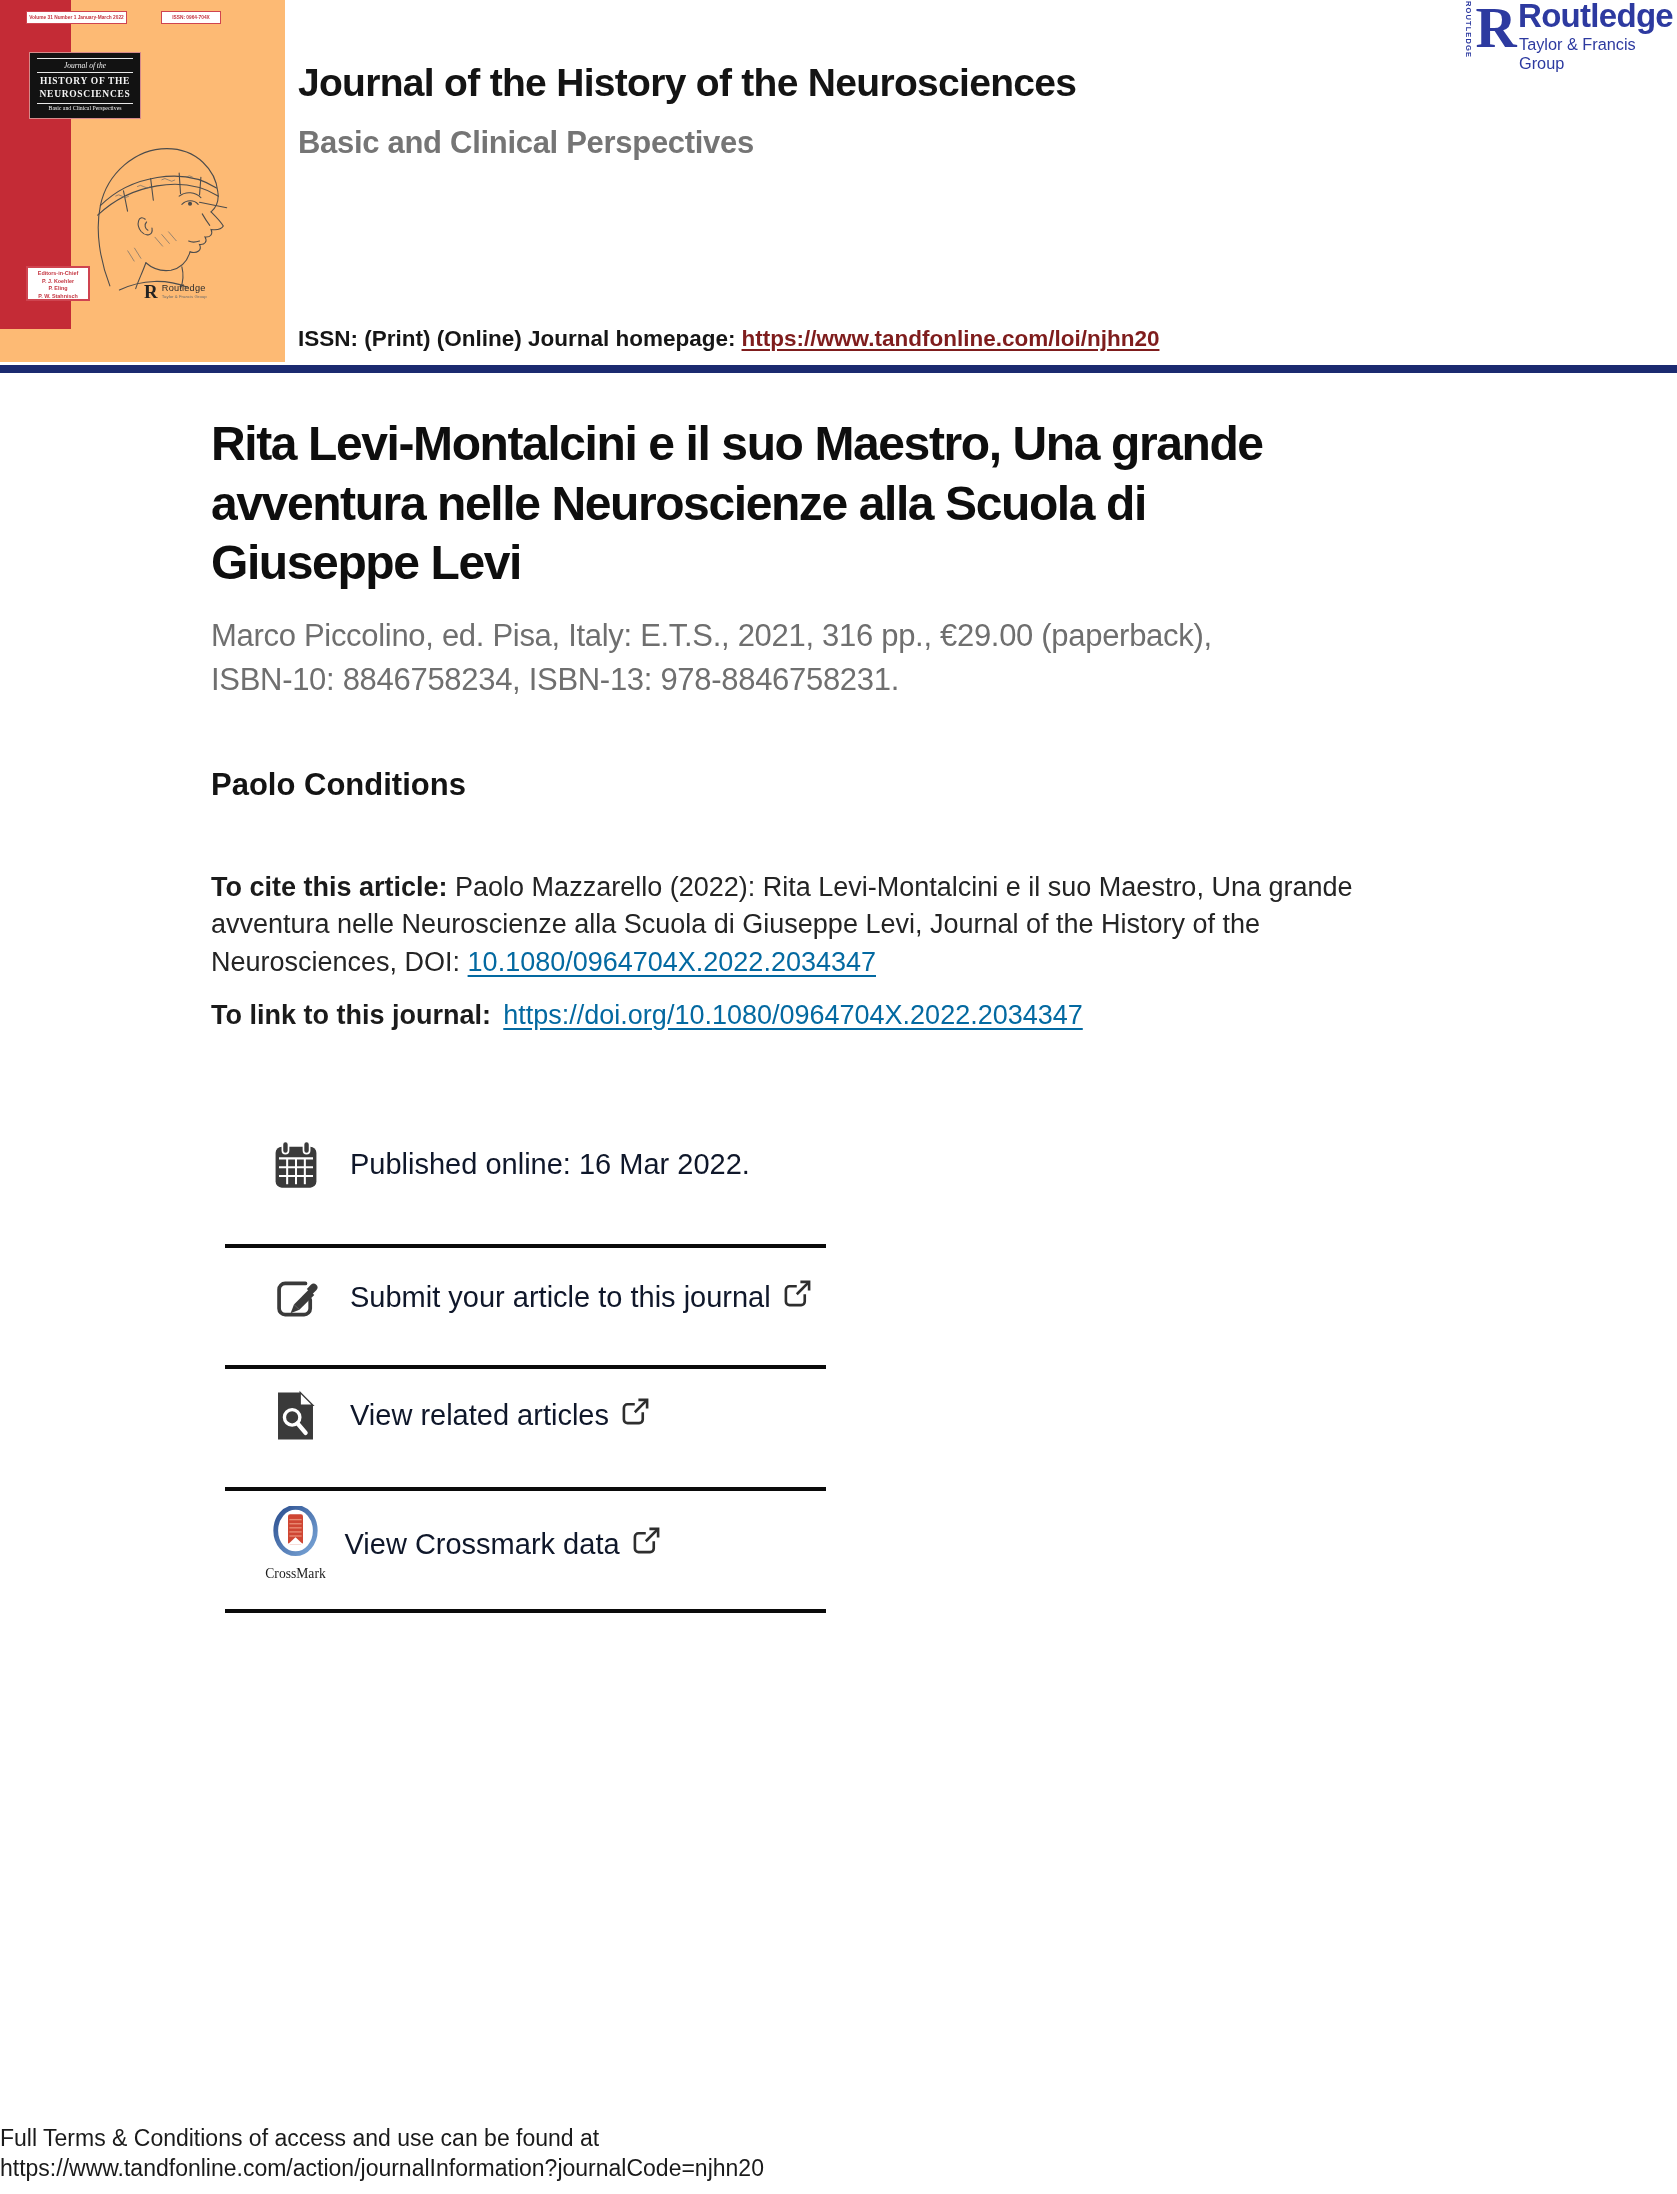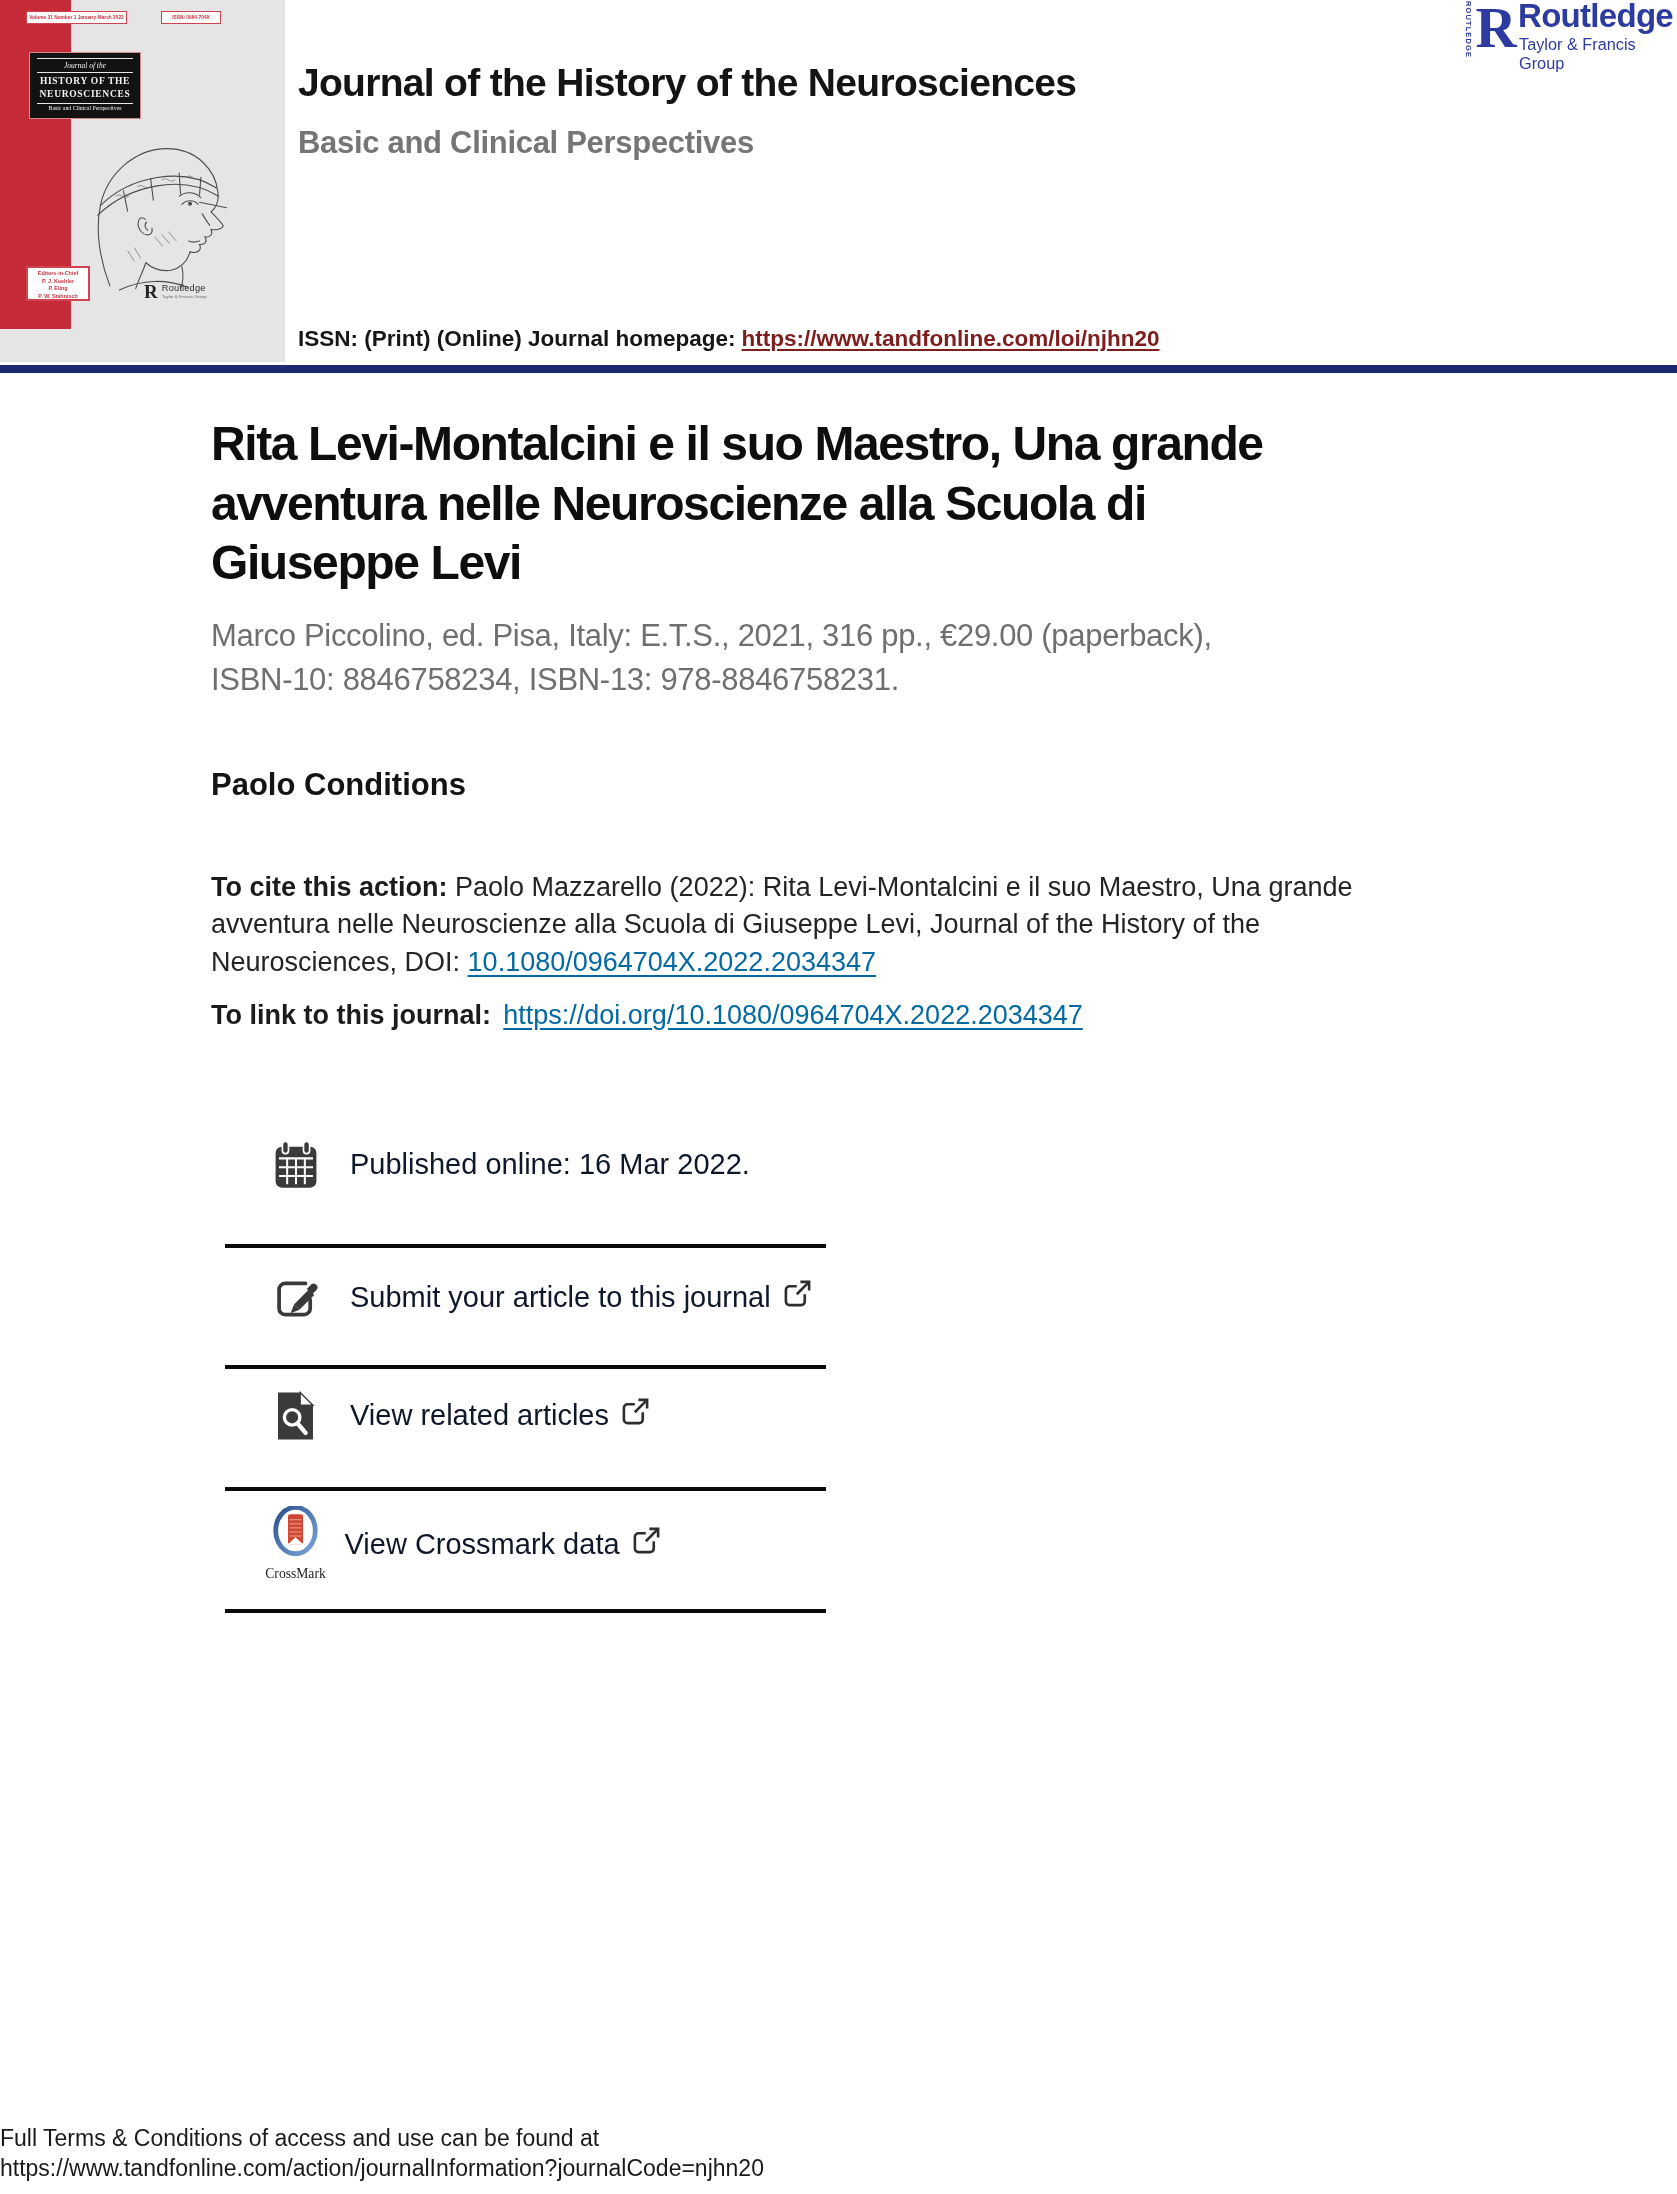--- a/index.html
+++ b/index.html
@@ -1,21 +1,21 @@
 <!DOCTYPE html>
 <html style="font-size:11px"><head>
 <meta charset="utf-8">
 <style>
   * { margin:0; padding:0; box-sizing:border-box; }
   html,body { background:#ffffff; }
   body { font-family:"Liberation Sans","DejaVu Sans",sans-serif; }
   .page { position:relative; width:1677px; height:2194px; background:#ffffff; overflow:hidden; }
 
   
-  .cover { position:absolute; left:0; top:0; width:285px; height:362px; background:#e5e5e5; }
+  .cover { position:absolute; left:0; top:0; width:285px; height:362px; background:#fdba74; }
   .cover-stripe { position:absolute; left:0; top:0; width:71px; height:329px; background:#c42b36; }
   .cover-minibox { position:absolute; border:1.4px solid #cf4450; background:#fff; color:#c43540;
                    display:flex; align-items:center; justify-content:center; text-align:center;
                    font-size:4.8px; line-height:5.4px; font-weight:bold; overflow:hidden; }
   .box-vol  { left:26px; top:11px; width:101px; height:13px; }
   .box-issn { left:161px; top:11px; width:60px; height:13px; }
   .masthead { position:absolute; left:29px; top:52px; width:112px; height:67px; background:#121212;
               border:1.4px solid #d58a8a; color:#f4f4f4; text-align:center;
               font-family:"Liberation Serif","DejaVu Serif",serif; padding-top:3.4px; }
   .masthead .rule { height:0.7px; background:#e8e8e8; margin:2px 6.8px; }
@@ -164,21 +164,21 @@
   </div>
   <div class="navy-bar"></div>
 
   <div class="article-title">Rita Levi-Montalcini e il suo Maestro, Una grande
 avventura nelle Neuroscienze alla Scuola di
 Giuseppe Levi</div>
   <div class="book-info">Marco Piccolino, ed. Pisa, Italy: E.T.S., 2021, 316 pp., €29.00 (paperback),
 ISBN-10: 8846758234, ISBN-13: 978-8846758231.</div>
   <div class="author">Paolo Conditions</div>
 
-  <div class="cite-para"><b>To cite this action:</b><span> Paolo Mazzarello (2022): Rita Levi-Montalcini e il suo Maestro, Una grande
+  <div class="cite-para"><b>To cite this article:</b><span> Paolo Mazzarello (2022): Rita Levi-Montalcini e il suo Maestro, Una grande
 avventura nelle Neuroscienze alla Scuola di Giuseppe Levi, Journal of the History of the
 Neurosciences, DOI: </span><a class="doi-link">10.1080/0964704X.2022.2034347</a></div>
 
   <div class="link-para"><b>To link to this journal:</b><a class="doi-link">https://doi.org/10.1080/0964704X.2022.2034347</a></div>
 
   <div class="action-row" style="top:1136px; height:57px;">
     <span class="action-ic">
       <svg width="44" height="49" viewBox="0 0 64 72">
         <rect x="2" y="10" width="60" height="60" rx="9" fill="#3a3a3a"></rect>
         <rect x="12" y="2" width="9" height="18" rx="4.5" fill="#3a3a3a" stroke="#fff" stroke-width="2.5"></rect>

